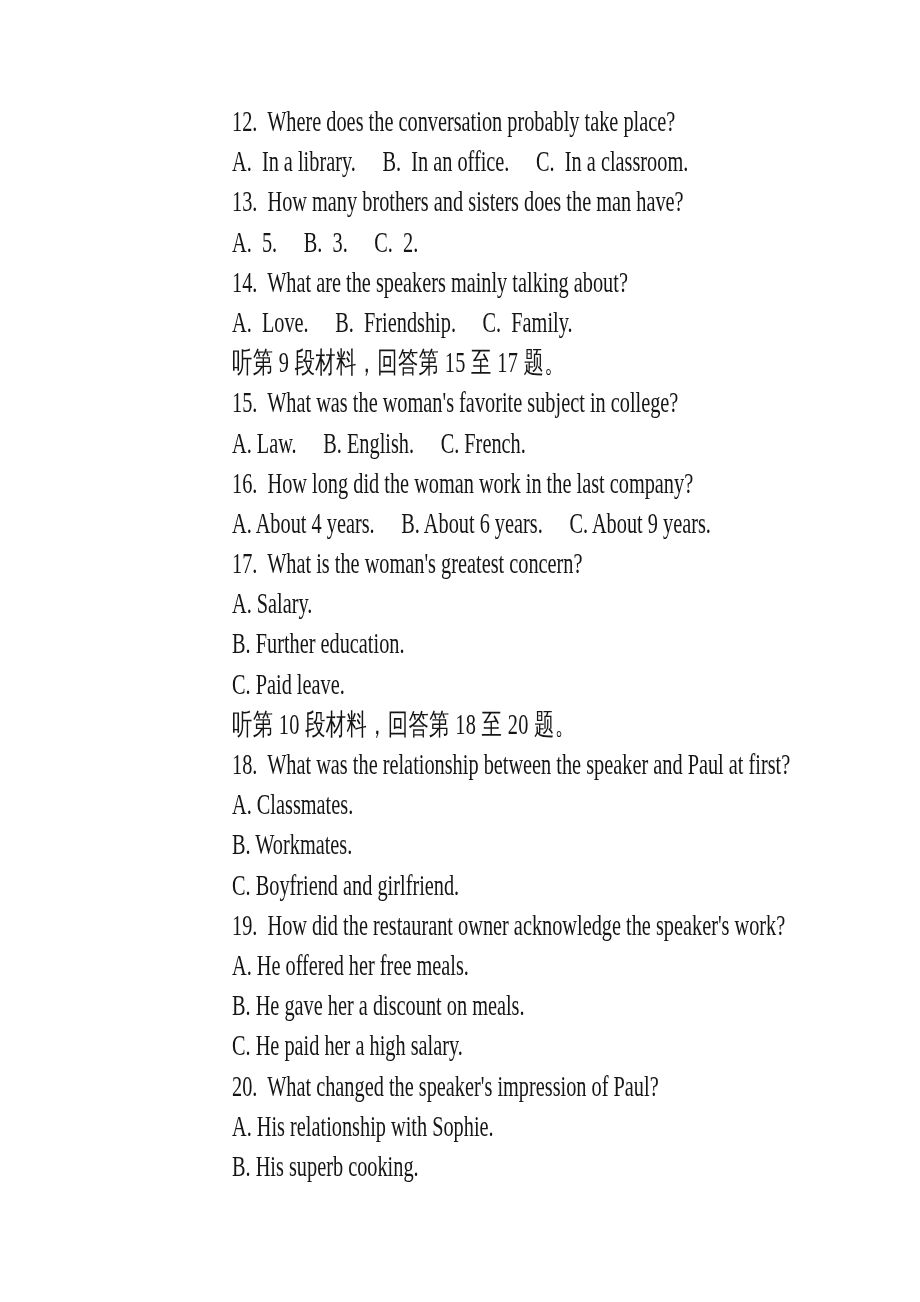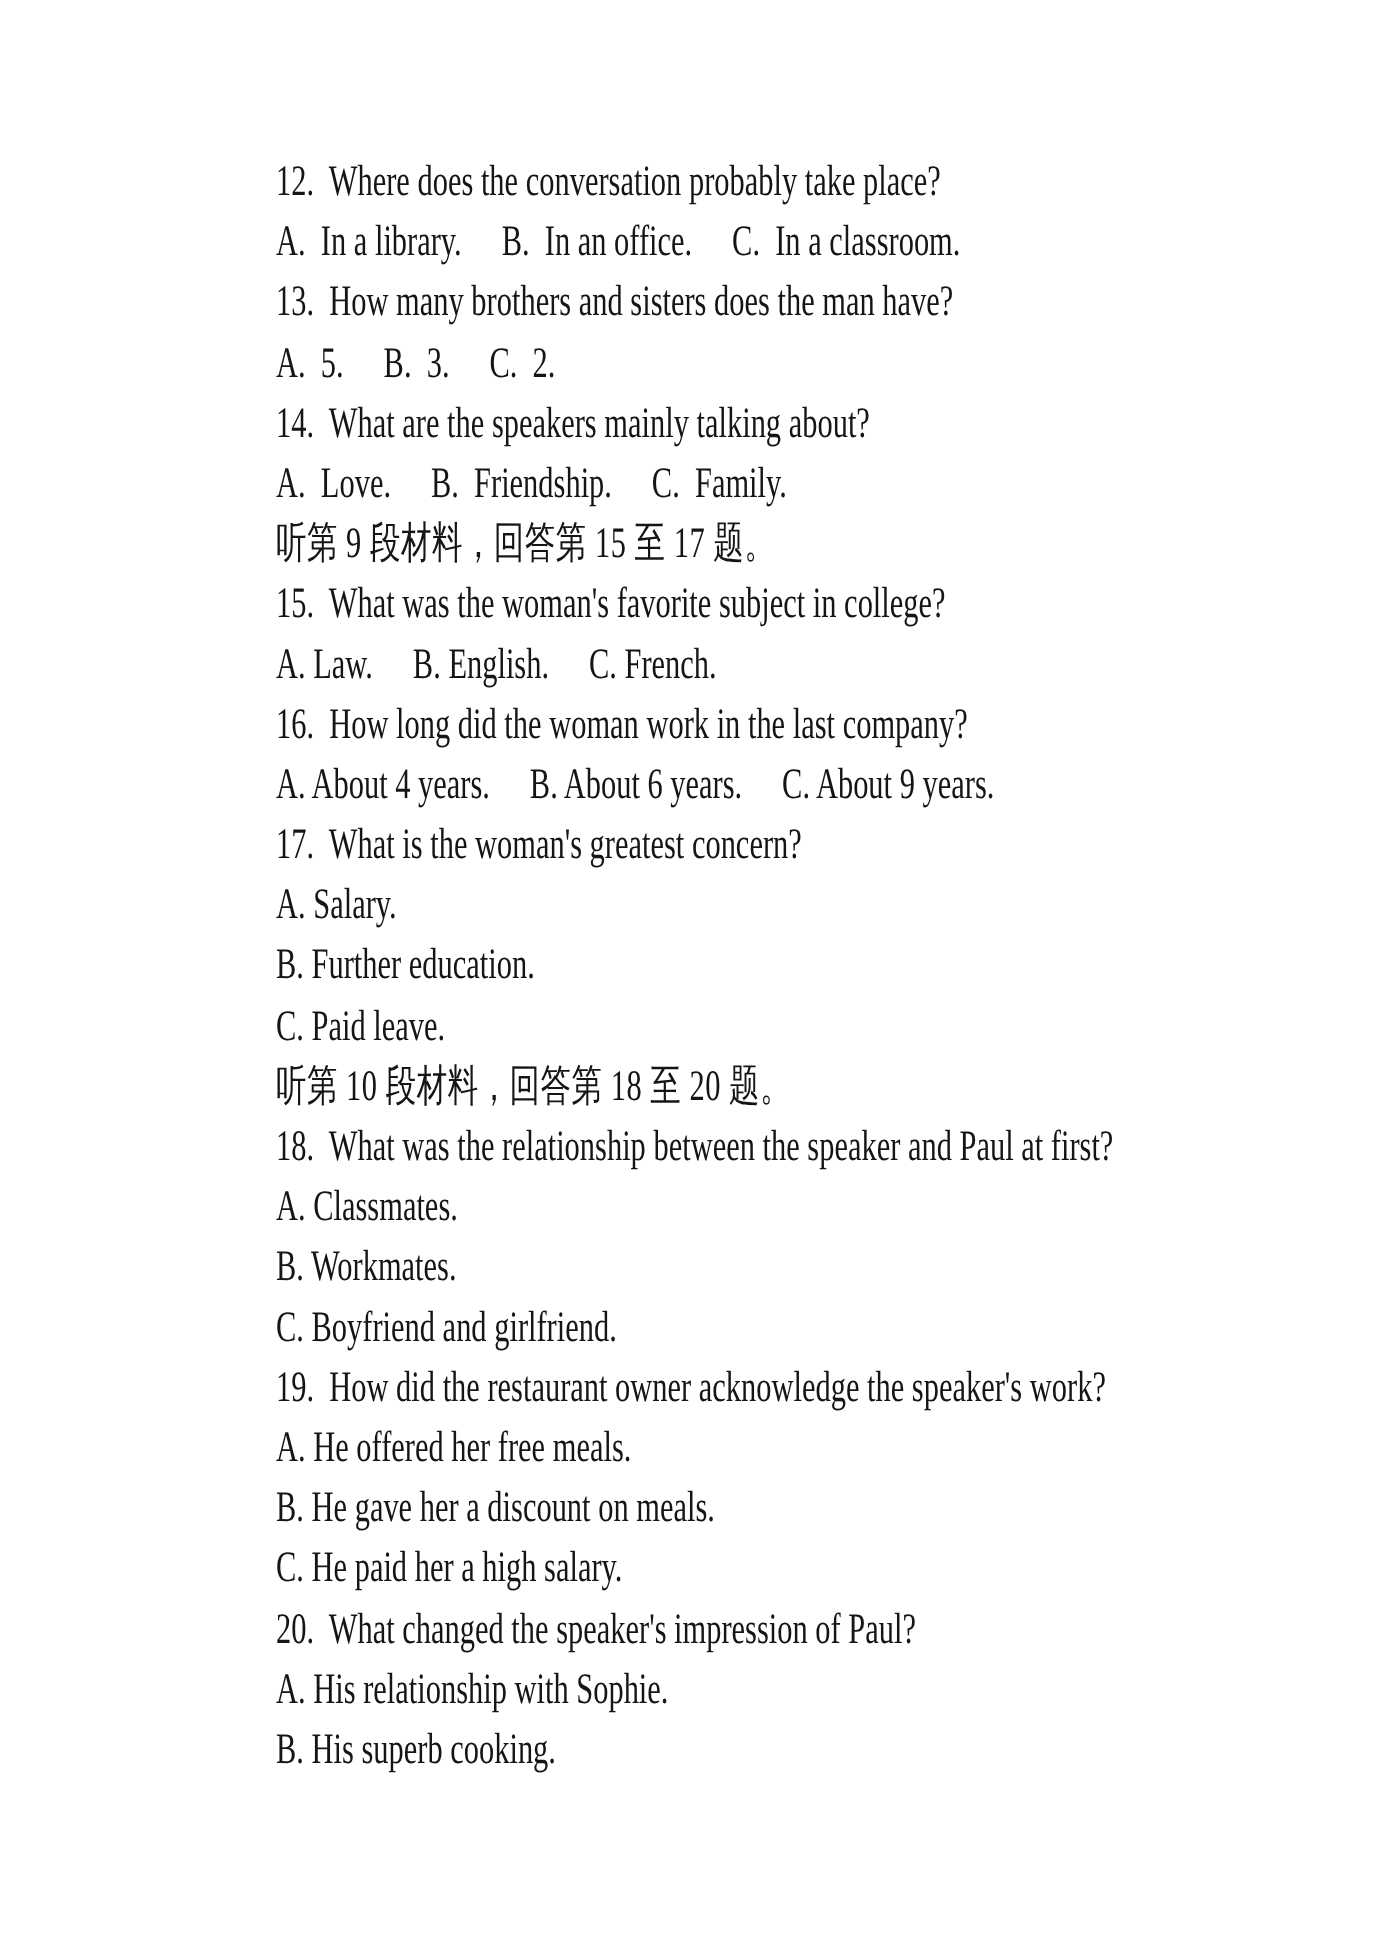--- a/index.html
+++ b/index.html
@@ -6,20 +6,21 @@
     margin: 0;
     padding: 0;
     background: #ffffff;
   }
   .page {
     position: relative;
     width: 780px;
     height: 1302px;
     background: #ffffff;
     overflow: hidden;
+    margin-left: 48px;
   }
   .doc {
     position: absolute;
     left: 184px;
     top: 101px;
     width: 1040px;
     transform: scaleX(0.7);
     transform-origin: 0 0;
     font-family: "Liberation Serif", "DejaVu Serif", serif;
     color: #151515;

